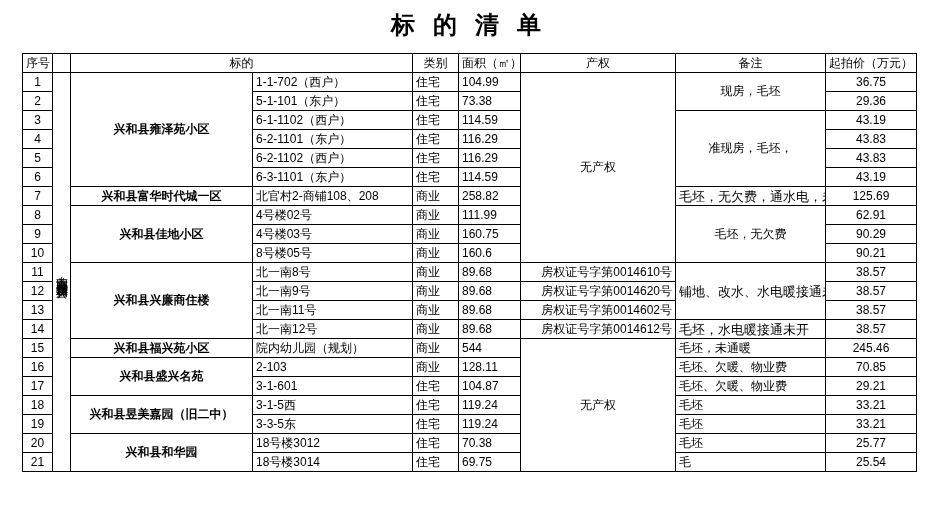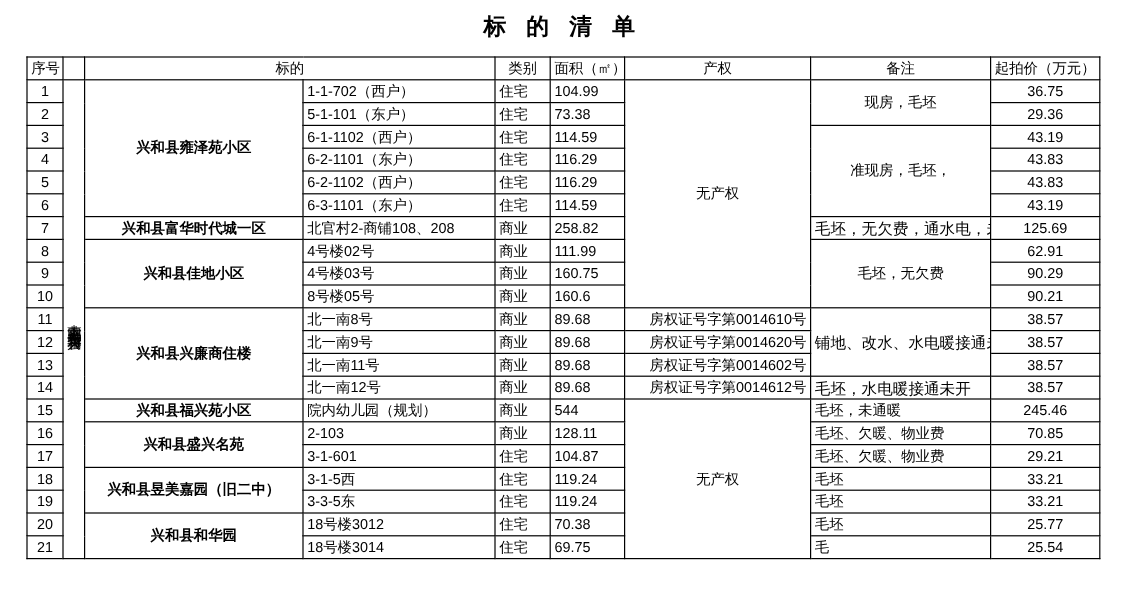--- a/index.html
+++ b/index.html
@@ -11,21 +11,21 @@
     width: 938px;
     height: 513px;
     font-family: "Liberation Sans", sans-serif;
     color: #000;
     overflow: hidden;
   }
   .page-title {
     text-align: center;
     font-family: "Liberation Serif", serif;
     font-weight: bold;
-    font-size: 19px;
+    font-size: 24px;
     letter-spacing: 6px;
     margin-top: 9px;
     margin-bottom: 12px;
     color: #000;
   }
   .table-wrap {
     padding: 0 22px;
     box-sizing: border-box;
     width: 938px;
   }

